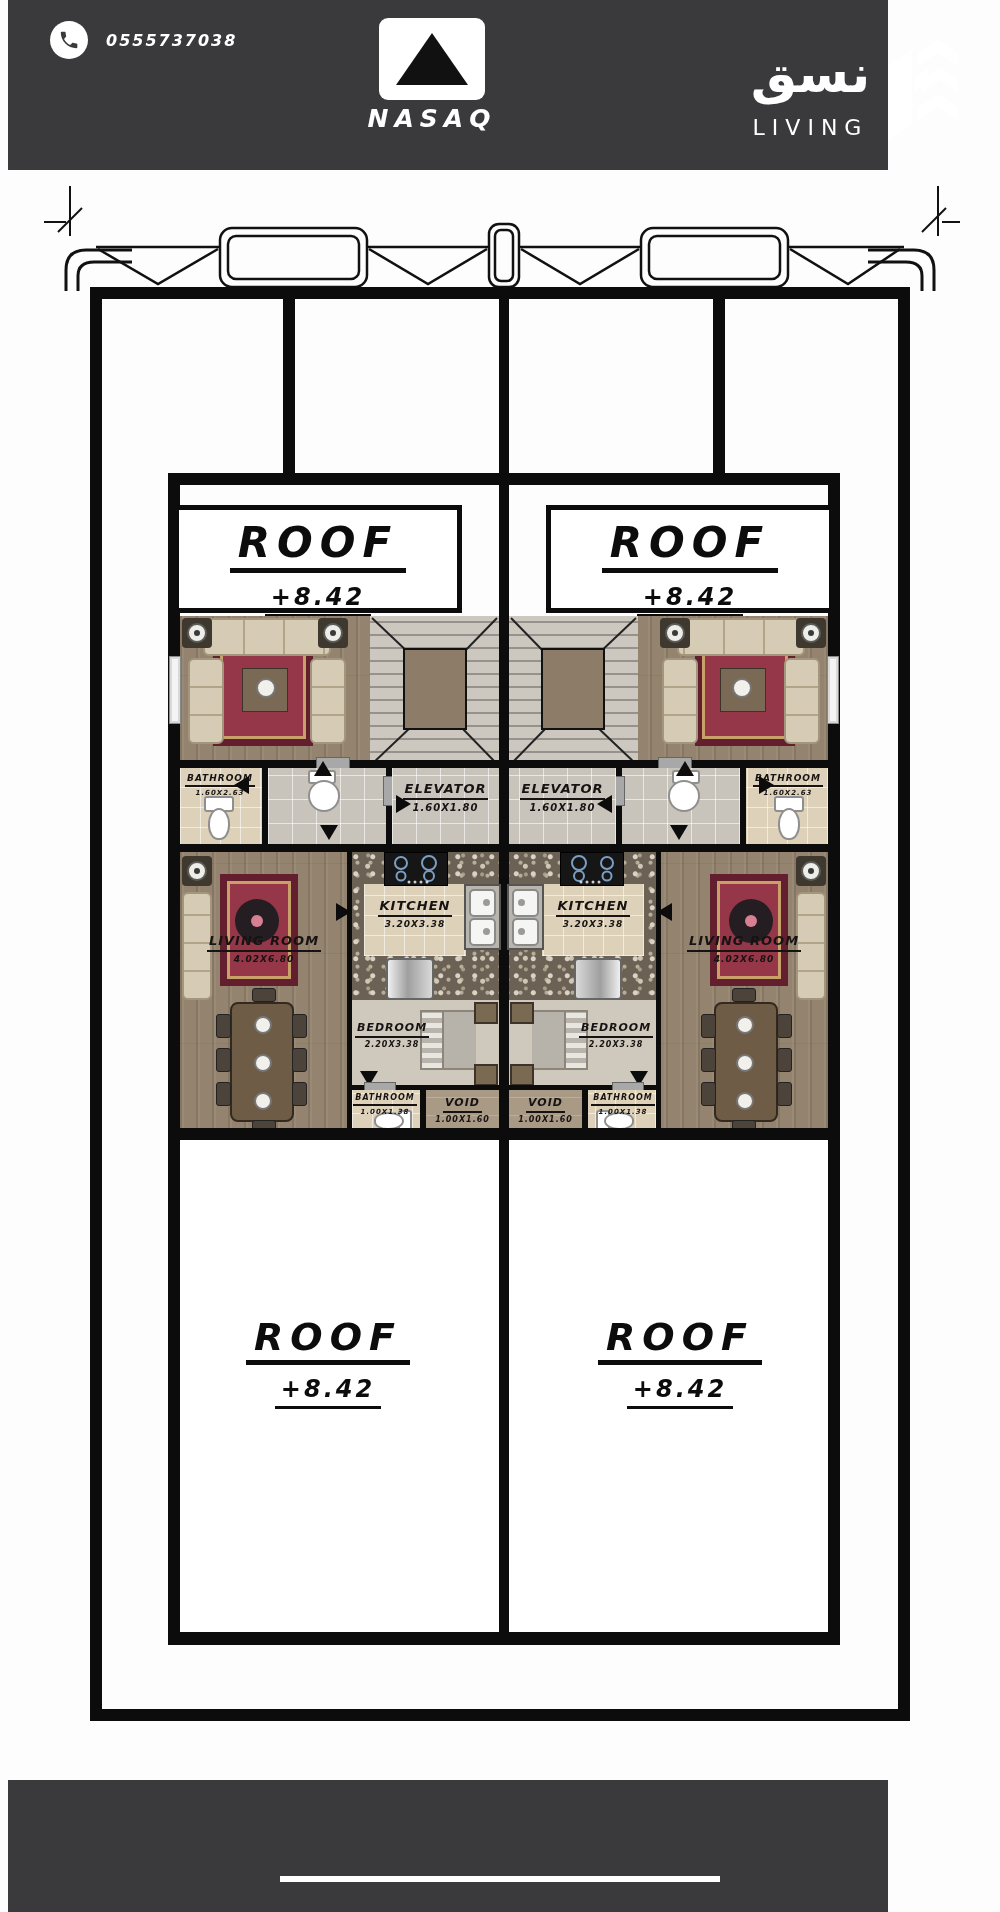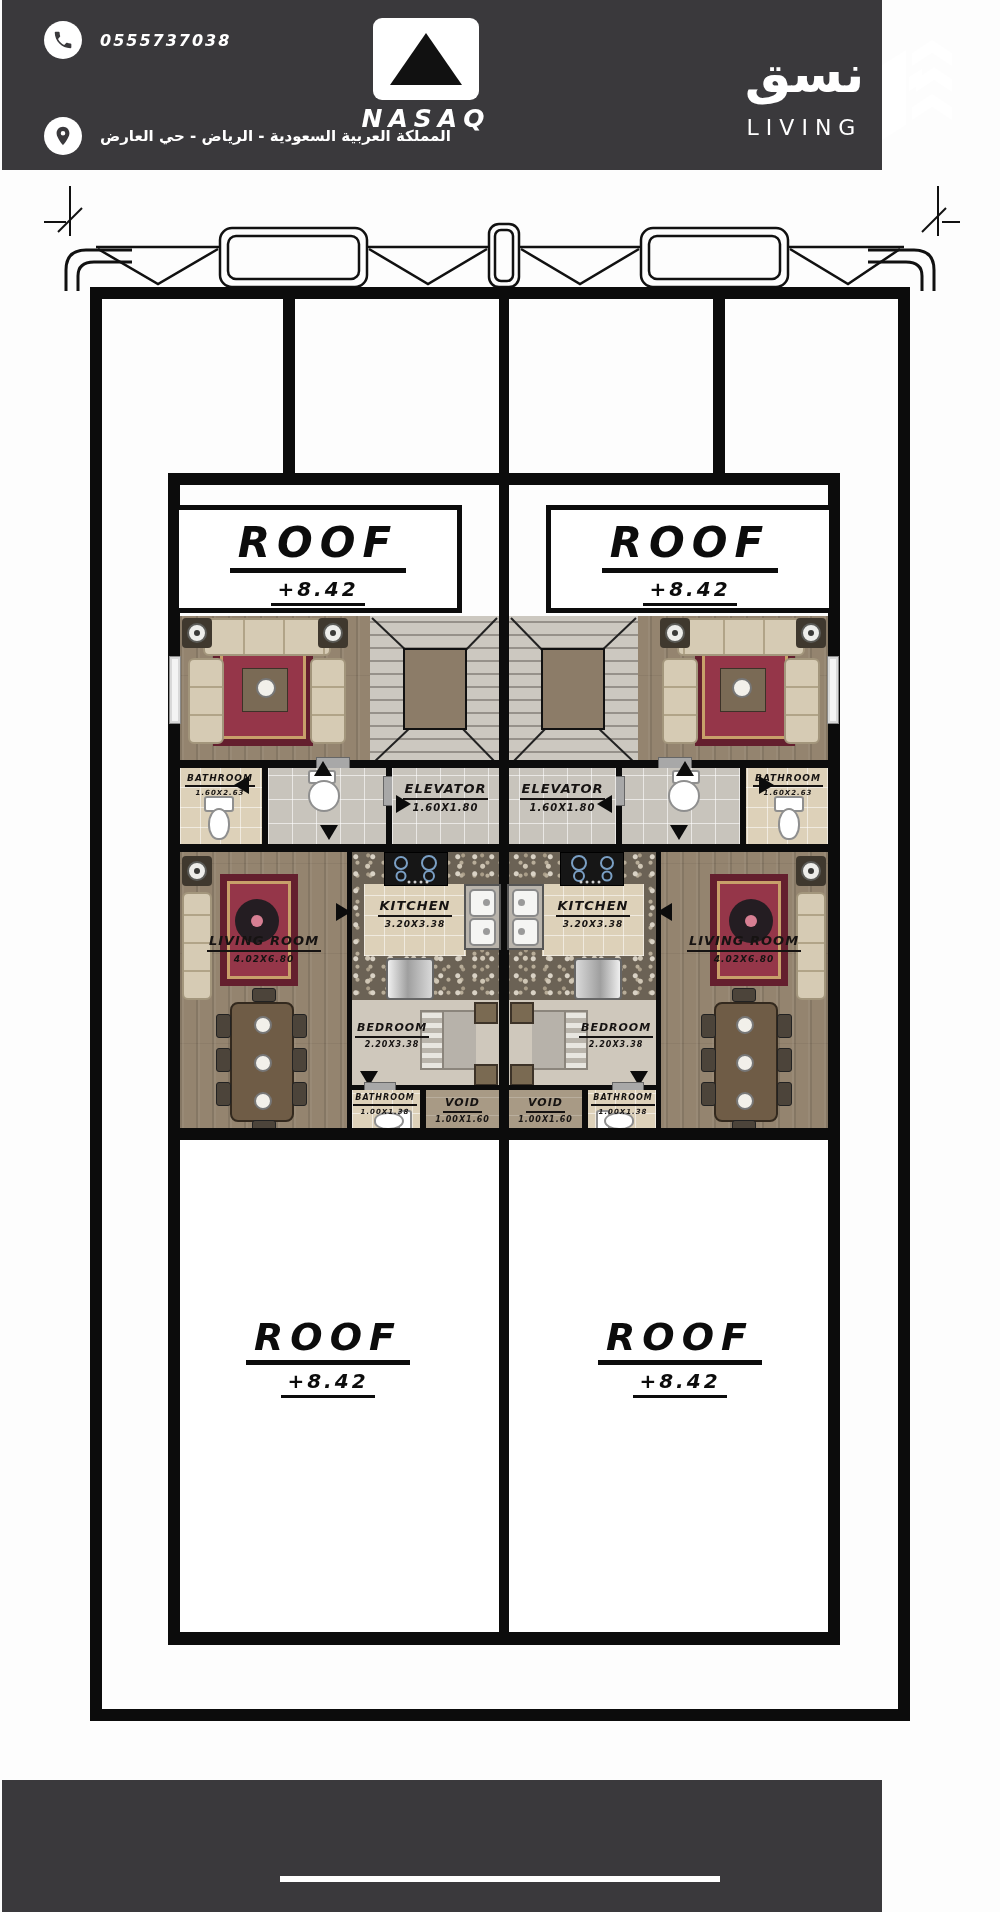--- a/index.html
+++ b/index.html
@@ -1,19 +1,19 @@
 <!DOCTYPE html>
 <html><head>
 <meta charset="utf-8">
 <style>
   html,body{margin:0;padding:0;background:#cfcfcf;}
   .page{position:relative;width:1000px;height:1912px;margin:0 auto;background:#fdfdfd;overflow:hidden;
         font-family:"DejaVu Sans","Liberation Sans",sans-serif;}
   
-  .bar{position:absolute;left:2px;width:880px;background:#3a393c;}
+  .bar{position:absolute;left:8px;width:880px;background:#3a393c;}
   .hdr{top:0;height:170px;}
   .ftr{top:1780px;height:132px;}
   .crow{position:absolute;left:42px;height:38px;display:flex;align-items:center;gap:18px;}
   .cic{width:38px;height:38px;border-radius:50%;background:#fff;display:flex;align-items:center;justify-content:center;flex:0 0 38px;}
   .cic svg{width:22px;height:22px;fill:#3a393c;}
   .ctx{color:#fff;font-size:16px;font-style:italic;font-weight:bold;letter-spacing:2px;white-space:nowrap;}
   .ctx.ar{font-style:normal;font-size:15px;letter-spacing:0;direction:rtl;}
   .northbox{position:absolute;left:371px;top:18px;width:106px;height:82px;background:#fff;border-radius:9px;
             display:flex;align-items:center;justify-content:center;}
   .ntri{width:0;height:0;border-left:36px solid transparent;border-right:36px solid transparent;border-bottom:52px solid #111;}
@@ -57,21 +57,21 @@
   .landing{position:absolute;background:#8c7c68;border:2px solid #111;}
   .roofwhite{background:#fff;}
   .voidbg{background:#a89a85;
     background-image:repeating-linear-gradient(0deg,rgba(255,255,255,.2) 0 1px,transparent 1px 18px);}
   
   .lbl{position:absolute;text-align:center;color:#161312;font-style:italic;font-weight:900;line-height:1.25;}
   .lbl .nm{display:inline-block;border-bottom:2px solid #161312;padding:0 2px 1px;letter-spacing:1px;}
   .lbl .dm{display:block;font-weight:bold;letter-spacing:1px;margin-top:2px;}
   .rooftxt{position:absolute;text-align:center;color:#0c0c0c;font-style:italic;font-weight:900;}
   .rooftxt .rt1{display:inline-block;font-size:42px;letter-spacing:7px;border-bottom:5px solid #0c0c0c;padding:0 8px 4px;line-height:1;}
-  .rooftxt .rt2{display:inline-block;font-size:20px;letter-spacing:3px;border-bottom:3px solid #0c0c0c;padding:0 6px 2px;line-height:1.2;margin-top:4px;text-align:center;}
+  .rooftxt .rt2{display:inline-block;font-size:24px;letter-spacing:3px;border-bottom:3px solid #0c0c0c;padding:0 6px 2px;line-height:1.2;margin-top:10px;text-align:center;}
   .rooftxt.small .rt1{font-size:38px;}
   
   .sofa{position:absolute;background:#d6cbb4;border:2px solid #a3967c;border-radius:6px;}
   .cushv{background-image:repeating-linear-gradient(0deg,transparent 0 26px,#b1a488 26px 28px);}
   .cushh{background-image:repeating-linear-gradient(90deg,transparent 0 38px,#b1a488 38px 40px);}
   .rug{position:absolute;background:#953649;border:7px solid #641f2e;box-shadow:inset 0 0 0 3px #c8a06a;}
   .ctable{position:absolute;background:#7a6a55;border:1px solid #3c3228;}
   .plate{position:absolute;border-radius:50%;background:#f2f0ea;border:2px solid #777;}
   .planter{position:absolute;background:#3f382e;border-radius:4px;}
   .planter i{position:absolute;left:5px;top:5px;width:20px;height:20px;border-radius:50%;background:#ededea;border:2px solid #5c5c58;box-sizing:border-box;}
@@ -106,28 +106,20 @@
 
   <div class="bar hdr">
     <div class="crow" style="top:21px;">
       <span class="cic">
         <svg viewBox="0 0 24 24">
             <path d="M6.6 10.8c1.5 2.9 3.8 5.2 6.7 6.7l2.2-2.2c.3-.3.7-.4 1-.2 1.1.4 2.3.6 3.6.6.6 0 1 .4 1 1V20c0 .6-.4 1-1 1C10.8 21 3 13.2 3 3.9c0-.6.4-1 1-1h3.3c.6 0 1 .4 1 1 0 1.2.2 2.5.6 3.6.1.3 0 .7-.2 1L6.6 10.8z"></path>
           </svg>
       </span>
       <span class="ctx">0555737038</span>
     </div>
-    <div class="crow" style="top:117px;">
-      <span class="cic">
-        <svg viewBox="0 0 24 24">
-            <path d="M12 2C8.1 2 5 5.1 5 9c0 5.2 7 13 7 13s7-7.8 7-13c0-3.9-3.1-7-7-7zm0 9.5A2.5 2.5 0 1 1 12 6.5a2.5 2.5 0 0 1 0 5z"></path>
-          </svg>
-      </span>
-      <span class="ctx ar">المملكة العربية السعودية - الرياض - حي العارض</span>
-    </div>
 
     <div class="northbox">
       <span class="ntri"></span>
     </div>
     <div class="nlabel">NASAQ</div>
 
     <div class="logo-ar">نسق</div>
     <div class="logo-en">LIVING</div>
     <div class="logo-ic">
       <svg width="72" height="120" viewBox="0 0 72 120" fill="#fff">

